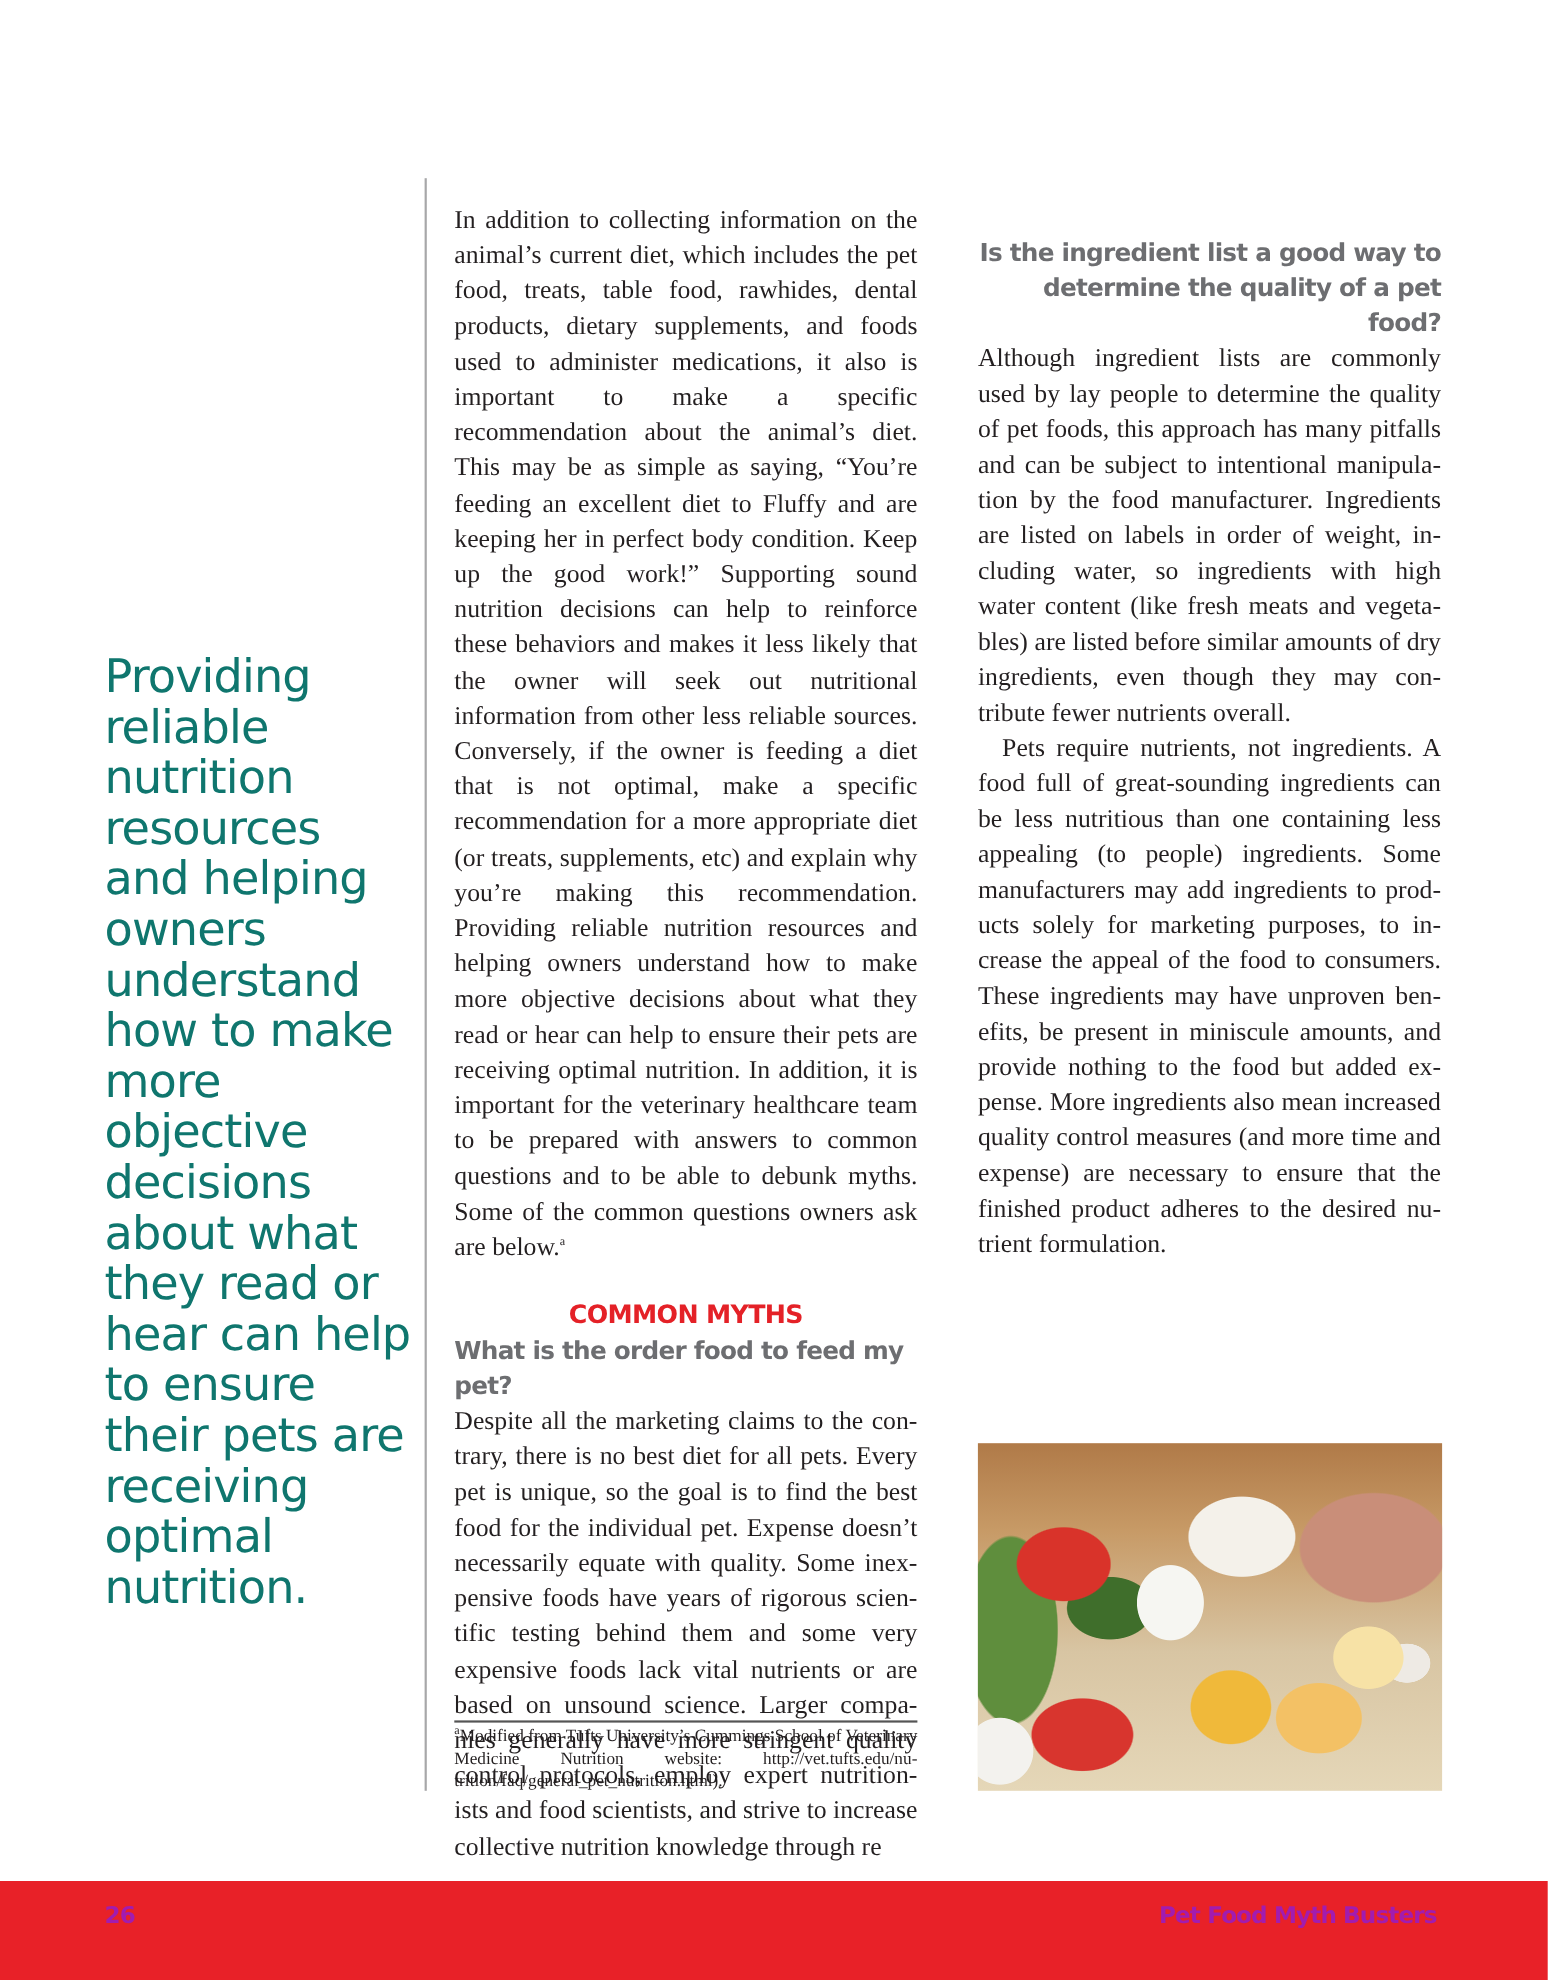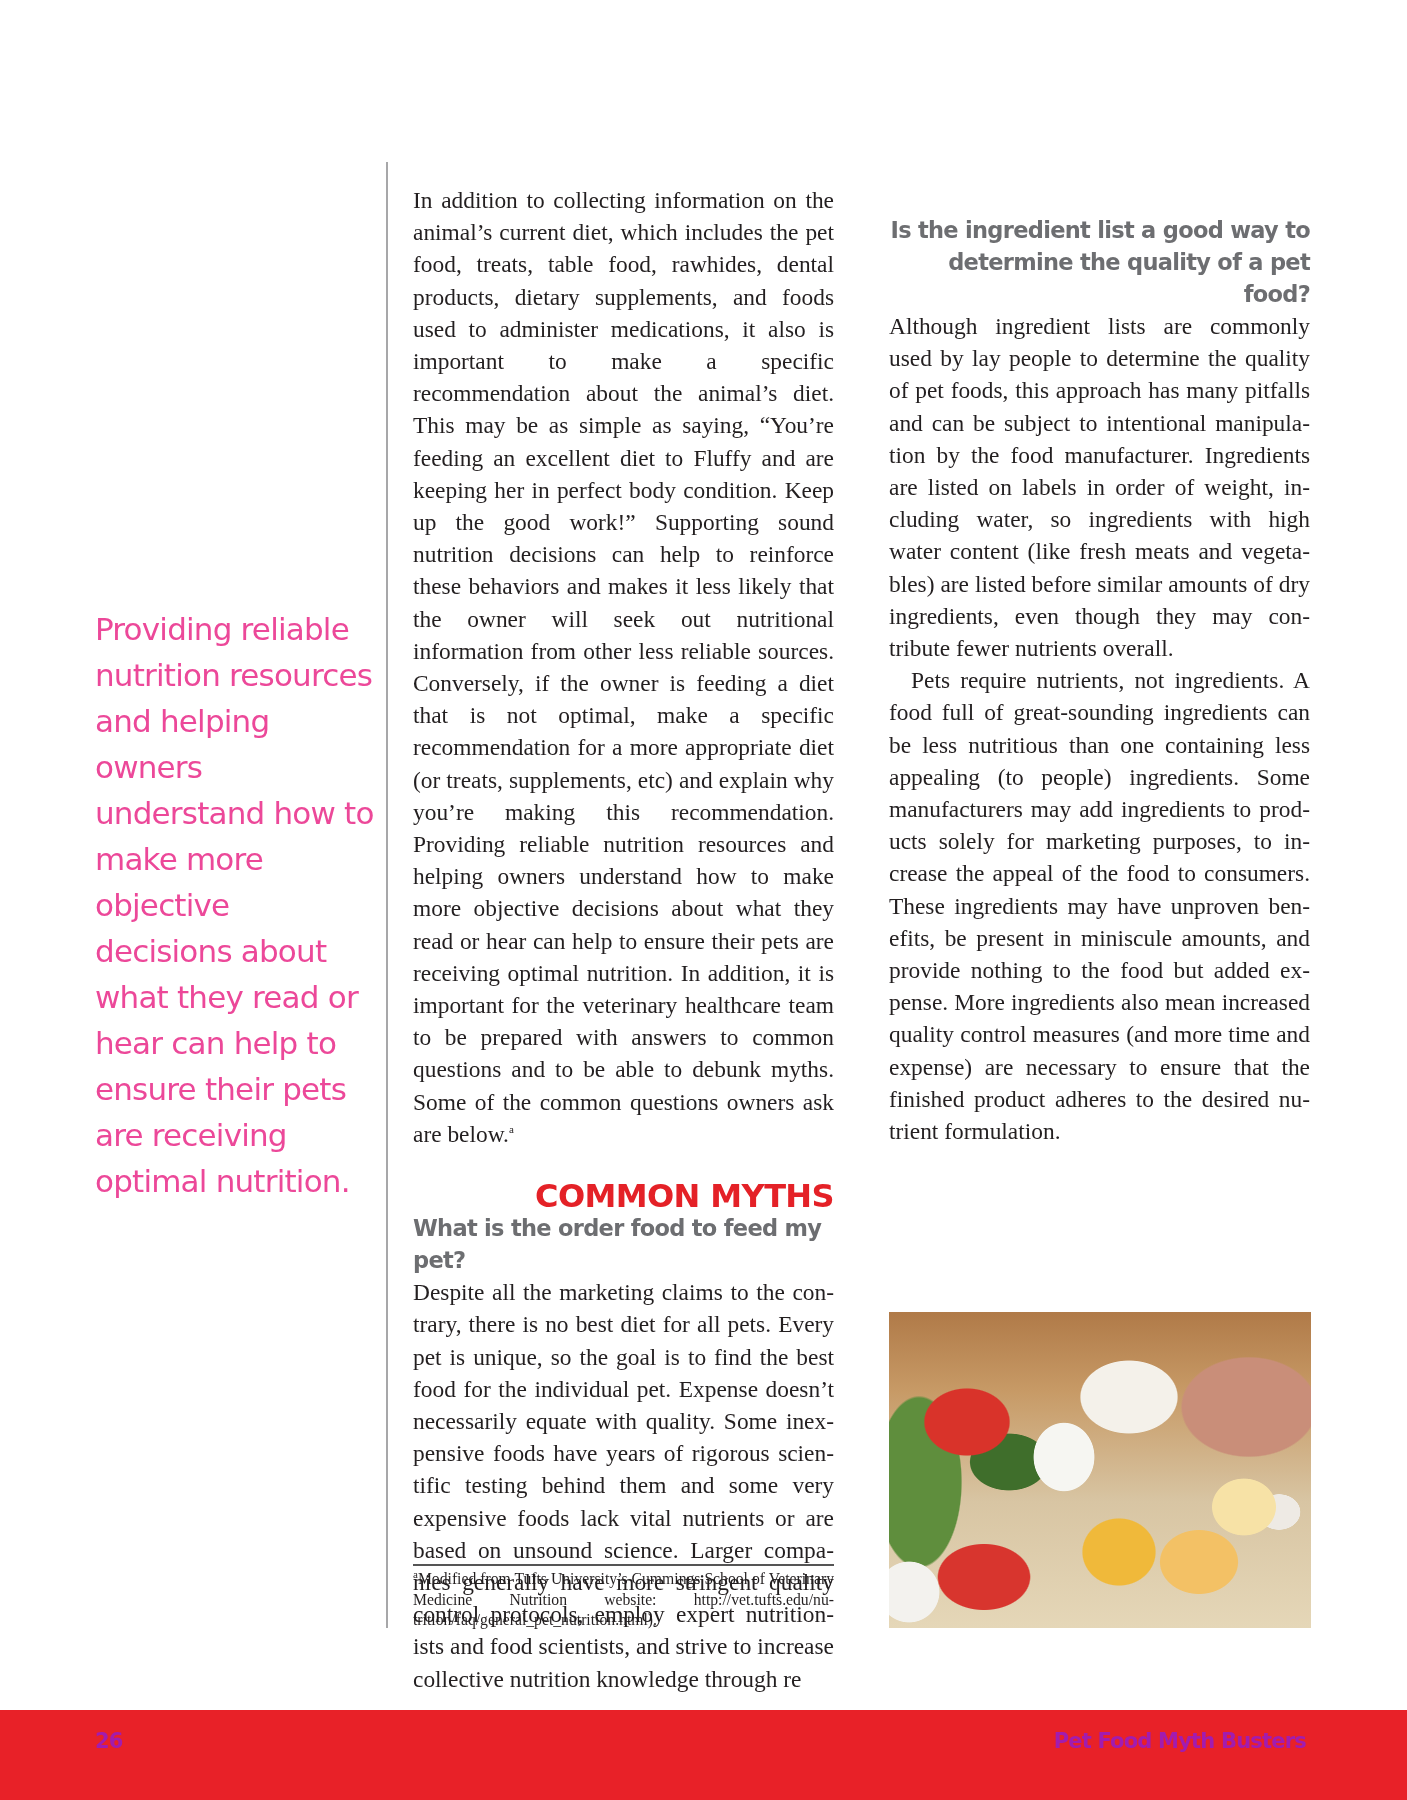--- a/index.html
+++ b/index.html
@@ -2,42 +2,42 @@
 <html><head>
 <meta charset="utf-8">
 <style>
   html, body { margin: 0; padding: 0; }
   body {
     width: 1407px; height: 1800px; position: relative; overflow: hidden;
     background: #ffffff; color: #231f20;
     font-family: "Liberation Serif", "DejaVu Serif", serif;
   }
   .pullquote {
-    position: absolute; left: 95px; top: 606px; width: 280px;
+    position: absolute; left: 95px; top: 592px; width: 280px;
     font-family: "DejaVu Sans", "Liberation Sans", sans-serif;
-    font-size: 31px; line-height: 46px; color: #ec4899; letter-spacing: -0.8px;
+    font-size: 42px; line-height: 46px; color: #0f766e; letter-spacing: -0.8px;
     margin: 0;
   }
   .divider {
     position: absolute; left: 386px; top: 162px; width: 2px; height: 1466px;
     background: #a7a7a9;
   }
   .col {
     position: absolute; top: 156px; width: 421px;
     font-size: 23.4px; line-height: 32.2px; text-align: justify; hyphens: manual; margin-top: 28px;
   }
   .col p { margin: 0; }
   .col1 { left: 413px; }
   .col2 { left: 889px; }
   .indent { text-indent: 22px; }
   .sup { font-size: 11px; vertical-align: super; line-height: 0; }
   .h-red {
     font-family: "DejaVu Sans", "Liberation Sans", sans-serif; font-weight: bold;
-    color: #e42127; font-size: 32px; line-height: 32px; letter-spacing: -0.6px;
-    margin-top: 30px !important; text-align: right;
+    color: #e42127; font-size: 23px; line-height: 32px; letter-spacing: -0.6px;
+    margin-top: 30px !important; text-align: center;
   }
   .h-gray {
     font-family: "DejaVu Sans", "Liberation Sans", sans-serif; font-weight: bold;
     color: #6d6e71; font-size: 22.5px; line-height: 32px; letter-spacing: -0.7px;
     text-align: left;
   }
   .col2 .h-gray { margin-top: 30px; text-align: right; }
   .footnote-rule {
     position: absolute; left: 413px; top: 1564px; width: 421px; height: 1.5px; background: #555;
   }

